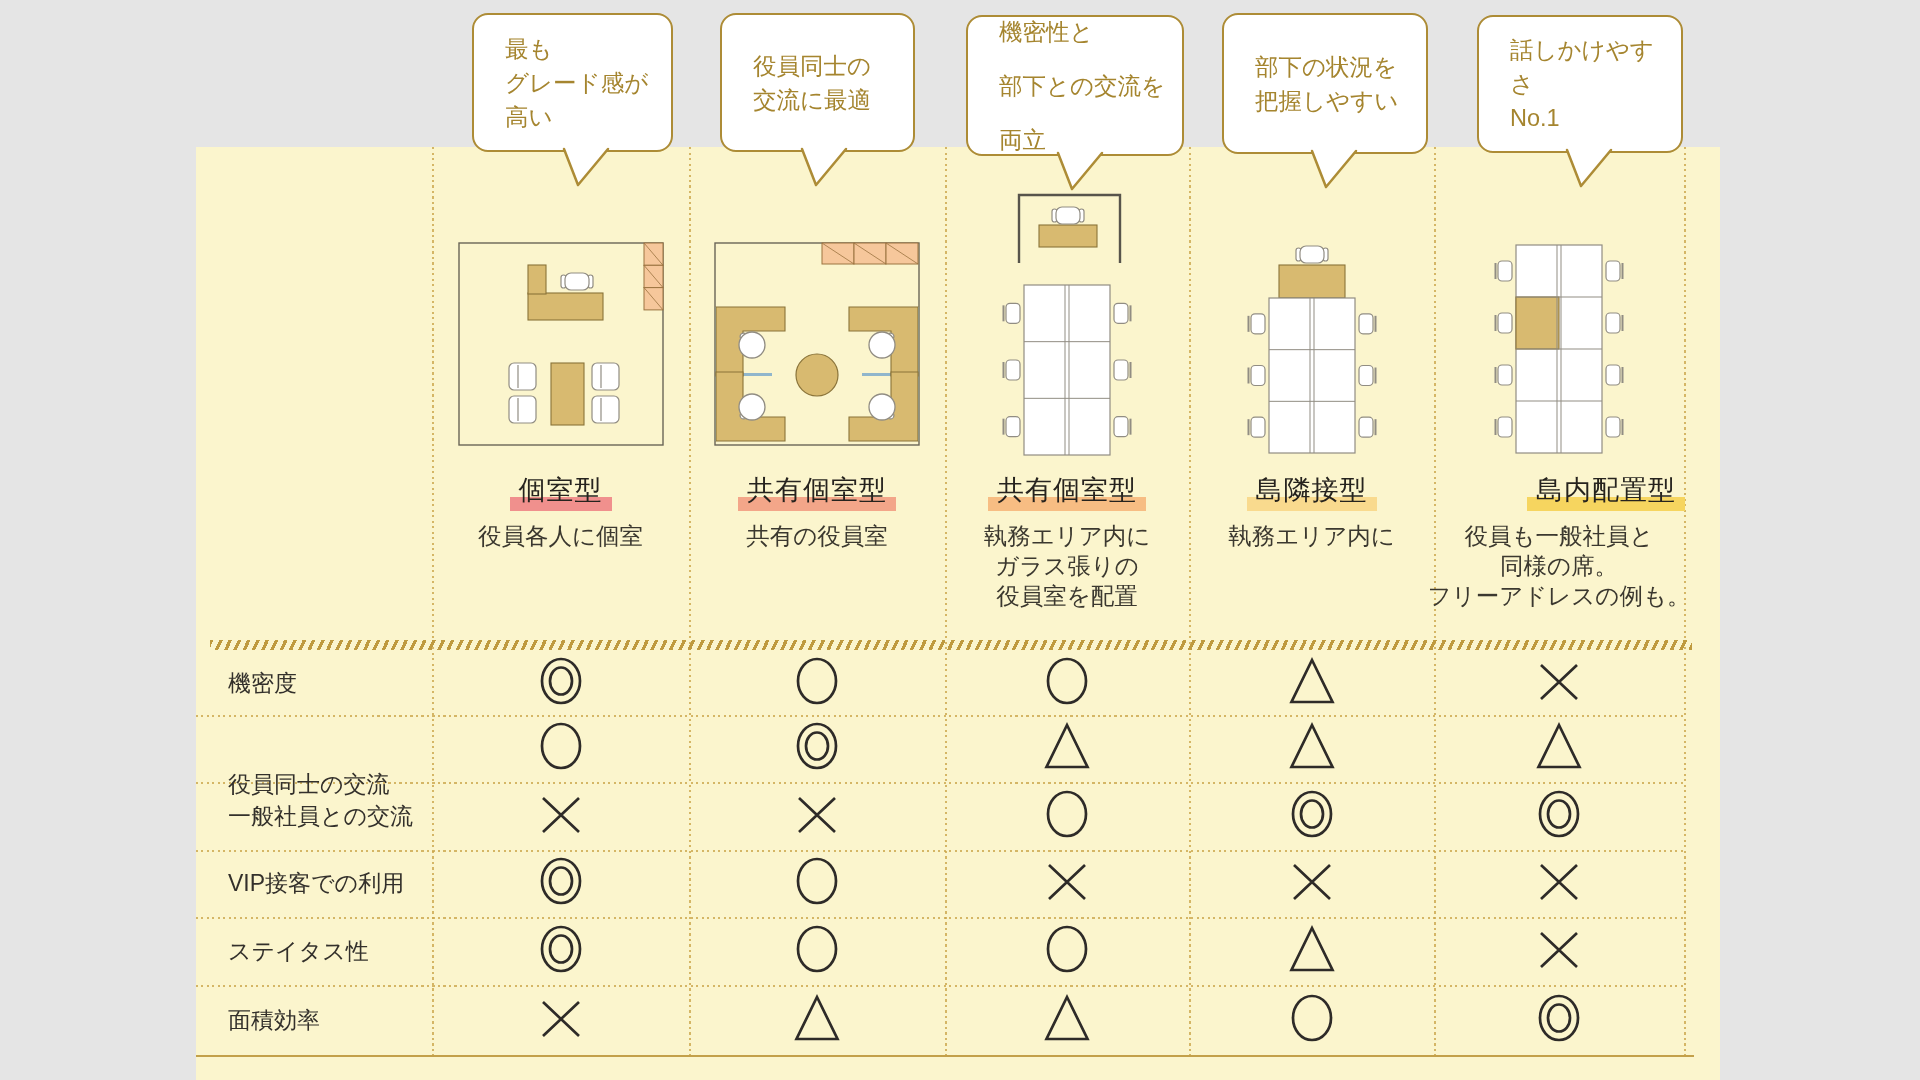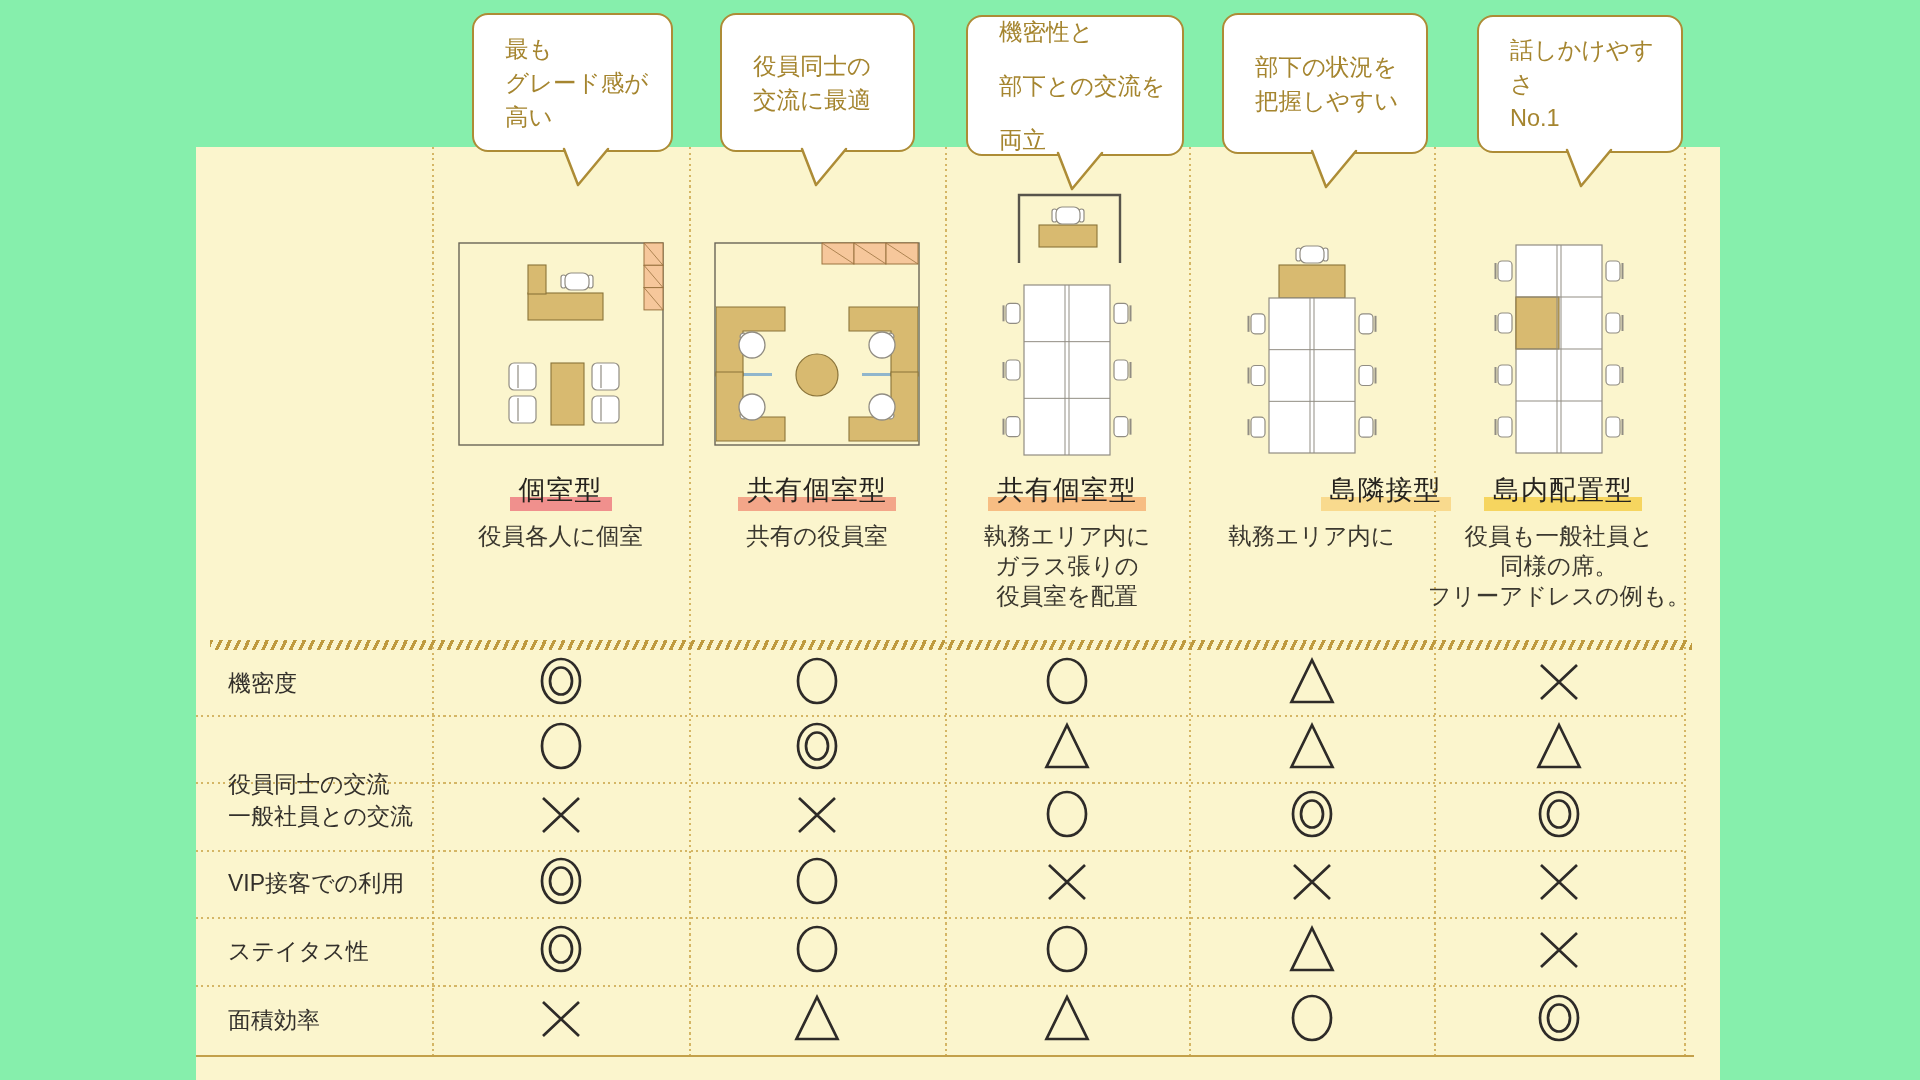--- a/index.html
+++ b/index.html
@@ -1,16 +1,16 @@
 <!DOCTYPE html>
 <html><head>
 <meta charset="utf-8">
 <style>
   html,body{margin:0;padding:0;background:#fff;}
-  .stage{position:relative;width:1920px;height:1080px;background:#86efac;overflow:hidden;
+  .stage{position:relative;width:1920px;height:1080px;background:#e5e5e5;overflow:hidden;
          font-family:"Liberation Sans","DejaVu Sans",sans-serif;}
   .table-bg{position:absolute;left:196px;top:147px;width:1524px;height:933px;background:#fbf5cd;}
   .vline{position:absolute;top:147px;height:910px;width:2px;
          background:repeating-linear-gradient(to bottom,rgba(203,166,75,.8) 0 2px,rgba(0,0,0,0) 2px 5.5px);}
   .hline{position:absolute;left:196px;width:1488px;height:2px;
          background:repeating-linear-gradient(to right,rgba(203,166,75,.8) 0 2px,rgba(0,0,0,0) 2px 5.5px);}
   .bline{position:absolute;left:196px;width:1498px;height:2px;background:#c3a04a;}
   .hatch{position:absolute;left:210px;top:640px;width:1482px;height:10px;
          background:repeating-linear-gradient(115deg,#bf9a3e 0 3.2px,rgba(0,0,0,0) 3.2px 8.4px);}
   .bubble{position:absolute;background:#fff;border:2.5px solid #ad8c36;border-radius:16px;
@@ -252,21 +252,21 @@
         </g>
         <g fill="#fff" stroke="#918d83" stroke-width="1.2">
           <rect x="44" y="232.16666666666666" width="14" height="20" rx="4"></rect>
           <line x1="41.5" y1="234.16666666666666" x2="41.5" y2="250.16666666666666" stroke-width="2"></line>
         </g>
         <g fill="#fff" stroke="#918d83" stroke-width="1.2">
           <rect x="152" y="232.16666666666666" width="14" height="20" rx="4"></rect>
           <line x1="168.5" y1="234.16666666666666" x2="168.5" y2="250.16666666666666" stroke-width="2"></line>
         </g>
       </svg>
-      <div class="col-title" style="left: 1181.5px; text-align: right;"><span class="title-wrap"><i class="hl" style="background: rgb(249, 218, 142);"></i><span class="title-text">島隣接型</span></span></div>
+      <div class="col-title" style="left: 1181.5px;"><span class="title-wrap"><i class="hl" style="background: rgb(249, 218, 142);"></i><span class="title-text">島隣接型</span></span></div>
       <div class="col-desc" style="left: 1161.5px;">
         <div class="desc-line">執務エリア内に</div>
       </div>
       <svg class="diagram" viewBox="0 0 210 300" style="left: 1454px; top: 185px;">
         <rect x="62" y="60" width="86" height="208" fill="#fff" stroke="#918d83" stroke-width="1.2"></rect>
         <rect x="62" y="112" width="43" height="52" fill="#d8ba70" stroke="#8a7339" stroke-width="1.1"></rect>
         <line x1="62" y1="112" x2="148" y2="112" stroke="#918d83" stroke-width="1"></line>
         <line x1="62" y1="164" x2="148" y2="164" stroke="#918d83" stroke-width="1"></line>
         <line x1="62" y1="216" x2="148" y2="216" stroke="#918d83" stroke-width="1"></line>
         <line x1="103" y1="60" x2="103" y2="268" stroke="#918d83" stroke-width="1"></line>
@@ -297,21 +297,21 @@
         </g>
         <g fill="#fff" stroke="#918d83" stroke-width="1.2">
           <rect x="44" y="232" width="14" height="20" rx="4"></rect>
           <line x1="41.5" y1="234" x2="41.5" y2="250" stroke-width="2"></line>
         </g>
         <g fill="#fff" stroke="#918d83" stroke-width="1.2">
           <rect x="152" y="232" width="14" height="20" rx="4"></rect>
           <line x1="168.5" y1="234" x2="168.5" y2="250" stroke-width="2"></line>
         </g>
       </svg>
-      <div class="col-title" style="left: 1433px; font-family: Liberation Serif, serif;"><span class="title-wrap"><i class="hl" style="background: rgb(246, 213, 95);"></i><span class="title-text">島内配置型</span></span></div>
+      <div class="col-title" style="left: 1476px; font-family: Liberation Serif, serif;"><span class="title-wrap"><i class="hl" style="background: rgb(246, 213, 95);"></i><span class="title-text">島内配置型</span></span></div>
       <div class="col-desc" style="left: 1409px;">
         <div class="desc-line">役員も一般社員と</div>
         <div class="desc-line">同様の席。</div>
         <div class="desc-line">フリーアドレスの例も。</div>
       </div>
       <div class="row-label" style="top: 683px;">機密度</div>
       <div class="cell" style="left: 560.5px; top: 683px;"><svg width="48" height="54" viewBox="0 0 48 54" fill="none" stroke="#2e2b28" stroke-width="2.7">
           <ellipse cx="24" cy="27" rx="19" ry="22"></ellipse>
           <ellipse cx="24" cy="27" rx="11" ry="13.5"></ellipse>
         </svg></div>

